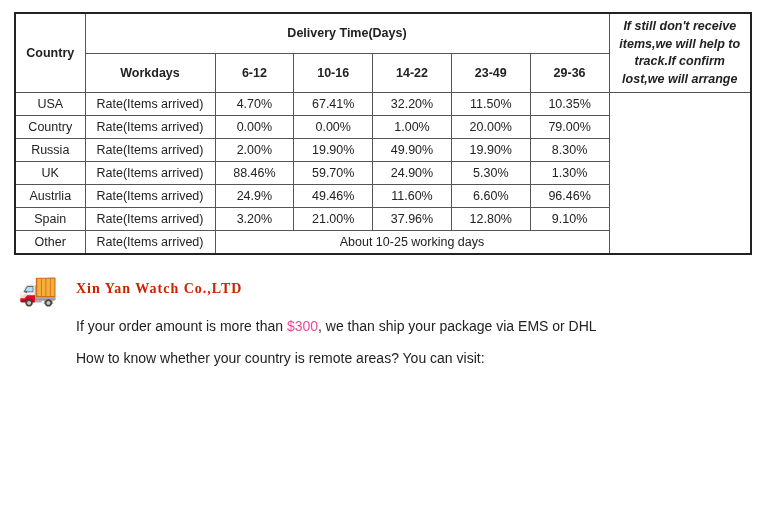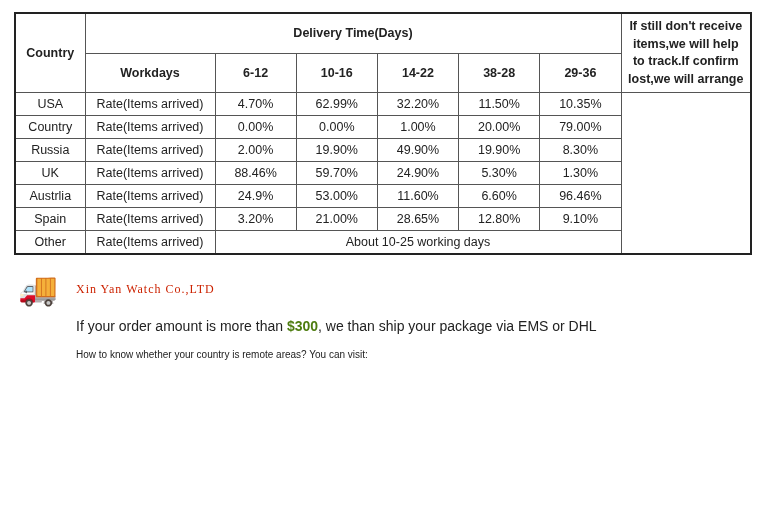--- a/index.html
+++ b/index.html
@@ -40,26 +40,27 @@
       width: 70px;
       font-weight: normal;
     }
 
     .workdays-col {
       width: 130px;
       margin-left: 26px;
     }
 
     .note-cell {
+      font-style: italic;
       font-size: 11.5px;
       text-align: left;
       padding: 4px 6px;
       vertical-align: middle;
       line-height: 1.4;
-      width: 130px;
+      width: 142px;
     }
 
     .info-section {
       padding: 10px 14px 8px 14px;
       display: flex;
       flex-direction: column;
       gap: 6px;
     }
 
     .company-row {
@@ -71,42 +72,42 @@
 
     .truck-icon {
       font-size: 32px;
       color: #cc2200;
       line-height: 1;
       min-width: 48px;
       text-align: center;
     }
 
     .company-name {
-      font-size: 12px;
-      font-weight: normal;
+      font-size: 14px;
+      font-weight: bold;
       color: #cc2200;
       letter-spacing: 1px;
       font-family: 'Times New Roman', serif;
       text-align: center;
     }
 
     .ems-text {
       font-size: 14px;
       line-height: 1.6;
       color: #222;
       padding-left: 62px;
     }
 
     .ems-text .highlight {
-      color: #4d7c0f;
-      font-weight: bold;
+      color: #ec4899;
+      font-weight: normal;
     }
 
     .remote-text {
-      font-size: 10px;
+      font-size: 14px;
       line-height: 1.6;
       color: #222;
       padding-left: 62px;
       margin-top: 4px;
     }
   </style>
 </head>
 <body>
 
 <div class="table-section">
@@ -115,30 +116,30 @@
       <tr>
         <th class="country-col" rowspan="2">Country</th>
         <th colspan="6">Delivery Time(Days)</th>
         <th class="note-cell" rowspan="8">If still don't receive items,we will help to track.If confirm lost,we will arrange</th>
       </tr>
       <tr>
         <th class="workdays-col">Workdays</th>
         <th>6-12</th>
         <th>10-16</th>
         <th>14-22</th>
-        <th>38-28</th>
+        <th>23-49</th>
         <th>29-36</th>
       </tr>
     </thead>
     <tbody id="table-body">
     <tr>
           <td class="country-col">USA</td>
           <td class="workdays-col">Rate(Items arrived)</td>
           <td>4.70%</td>
-          <td>62.99%</td>
+          <td>67.41%</td>
           <td>32.20%</td>
           <td>11.50%</td>
           <td>10.35%</td>
         </tr>
         <tr>
           <td class="country-col">Country</td>
           <td class="workdays-col">Rate(Items arrived)</td>
           <td>0.00%</td>
           <td>0.00%</td>
           <td>1.00%</td>
@@ -160,31 +161,31 @@
           <td>88.46%</td>
           <td>59.70%</td>
           <td>24.90%</td>
           <td>5.30%</td>
           <td>1.30%</td>
         </tr>
         <tr>
           <td class="country-col">Austrlia</td>
           <td class="workdays-col">Rate(Items arrived)</td>
           <td>24.9%</td>
-          <td>53.00%</td>
+          <td>49.46%</td>
           <td>11.60%</td>
           <td>6.60%</td>
           <td>96.46%</td>
         </tr>
         <tr>
           <td class="country-col">Spain</td>
           <td class="workdays-col">Rate(Items arrived)</td>
           <td>3.20%</td>
           <td>21.00%</td>
-          <td>28.65%</td>
+          <td>37.96%</td>
           <td>12.80%</td>
           <td>9.10%</td>
         </tr>
         <tr>
           <td class="country-col">Other</td>
           <td class="workdays-col">Rate(Items arrived)</td>
           <td colspan="5">About 10-25 working days</td>
         </tr>
       </tbody>
   </table>

